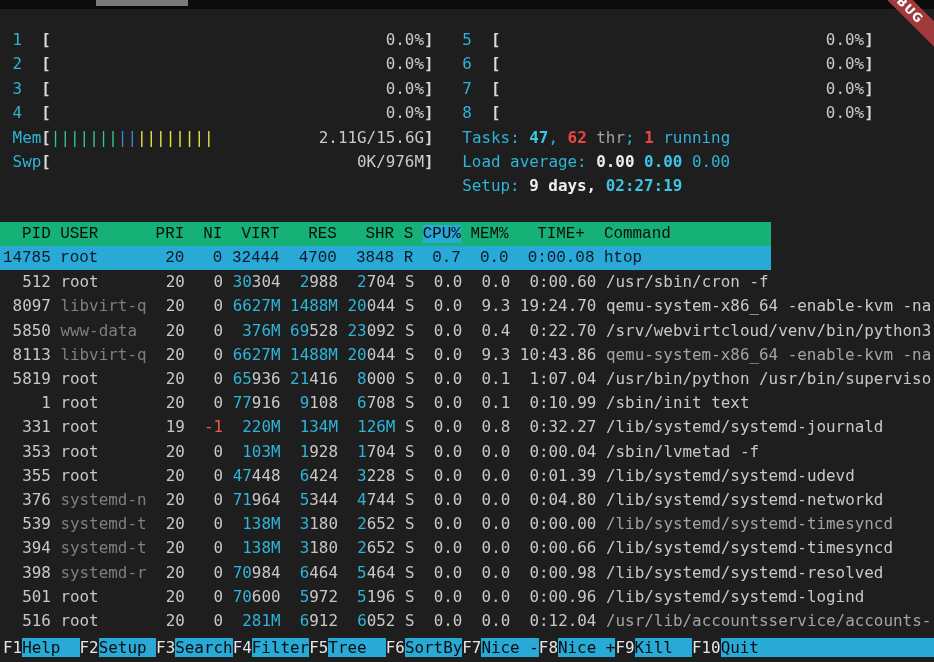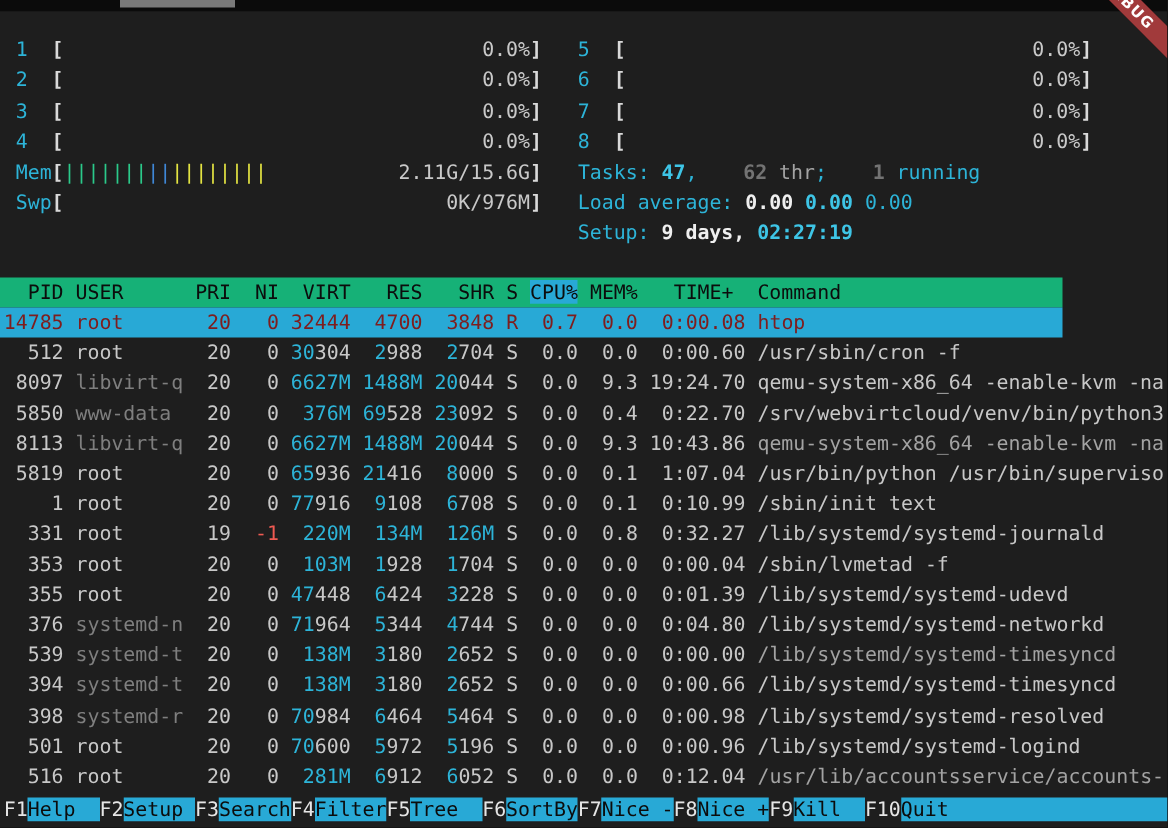--- a/index.html
+++ b/index.html
@@ -6,32 +6,32 @@
   .screen{position:relative;width:934px;height:662px;background:#1e1e1e;overflow:hidden;
           font-family:"DejaVu Sans Mono",monospace;font-size:15.9px;}
   .topbar{position:absolute;top:0;left:0;width:934px;height:9px;background:#0b0b0b;}
   .tab{position:absolute;top:0;left:96px;width:92px;height:6px;background:#7a7a7a;}
   .ribbon-wrap{position:absolute;top:0;right:0;width:92px;height:64px;overflow:hidden;z-index:9;}
   .ribbon-shadow{position:absolute;left:4px;top:2px;width:130px;height:18px;transform:rotate(45deg);background:#451013;}
   .ribbon{position:absolute;left:-4px;top:-6px;width:130px;height:18px;line-height:18px;transform:rotate(45deg);
           background:#a13a3b;color:#ffffff;font-weight:bold;font-size:12px;text-align:center;letter-spacing:1px;
           font-family:"DejaVu Sans",sans-serif;}
   .tl{position:absolute;left:3px;height:24px;line-height:24px;white-space:pre;}
-  .tl.full{left:0;padding-left:3px;width:850px;box-sizing:border-box;}
+  .tl.full{left:0;padding-left:3px;width:771px;box-sizing:border-box;font-family:Liberation Mono, monospace;}
   .bg-hdr{background:#16b177;}
   .bg-sel{background:#28a9d6;}
   .bgsort{background:#28a9d6;}
   .c-def{color:#c8c8c8;} .c-dim{color:#7f7f7f;}
   .c-cyan{color:#2db4d8;} .c-cyanb{color:#3ec5e6;font-weight:bold;}
-  .c-green{color:#a3a3a3;} .c-greenb{color:#737373;font-weight:bold;margin-left:27px;}
+  .c-green{color:#a3a3a3;} .c-greenb{color:#ef4444;font-weight:bold;}
   .c-whiteb{color:#efefef;font-weight:bold;}
   .c-red{color:#ef5a52;}
   .c-mval{color:#c9c9c9;font-weight:normal;} .c-mbr{color:#d9d9d9;font-weight:bold;}
   .c-barg{color:#2bc98a;} .c-barb{color:#3f87d6;} .c-bary{color:#e3e342;}
-  .c-sel{color:#7f1d1d;} .c-hdr{color:#0c0c0c;}
+  .c-sel{color:#0f172a;} .c-hdr{color:#0c0c0c;}
   .fk{color:#e6e6e6;} .fkl{background:#28a9d6;color:#0c0c0c;text-align:right;}
   .fkbar{position:absolute;left:3px;top:633px;height:29px;line-height:29px;white-space:pre;}
 </style>
 </head>
 <body>
 
 <div class="screen">
   <div class="topbar"></div>
   <div class="tab"></div>
   <div class="ribbon-wrap">

